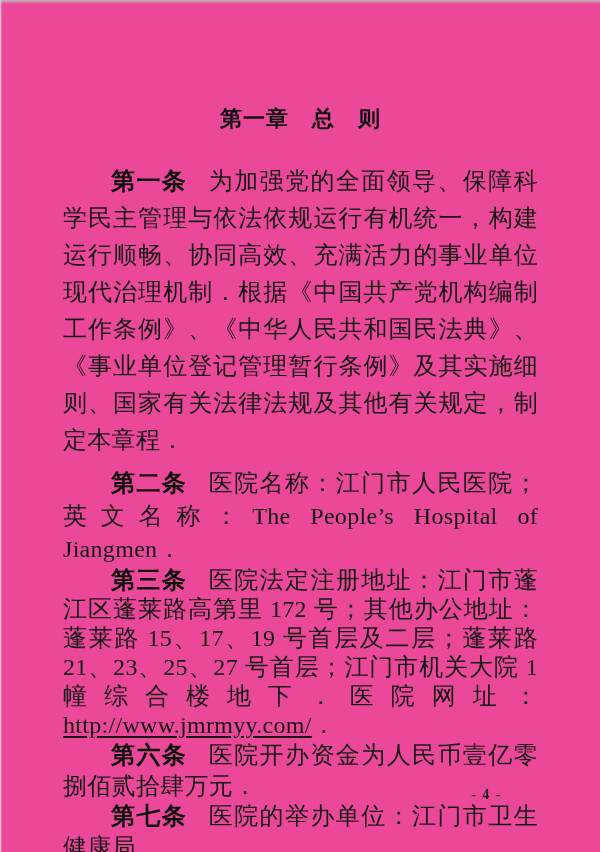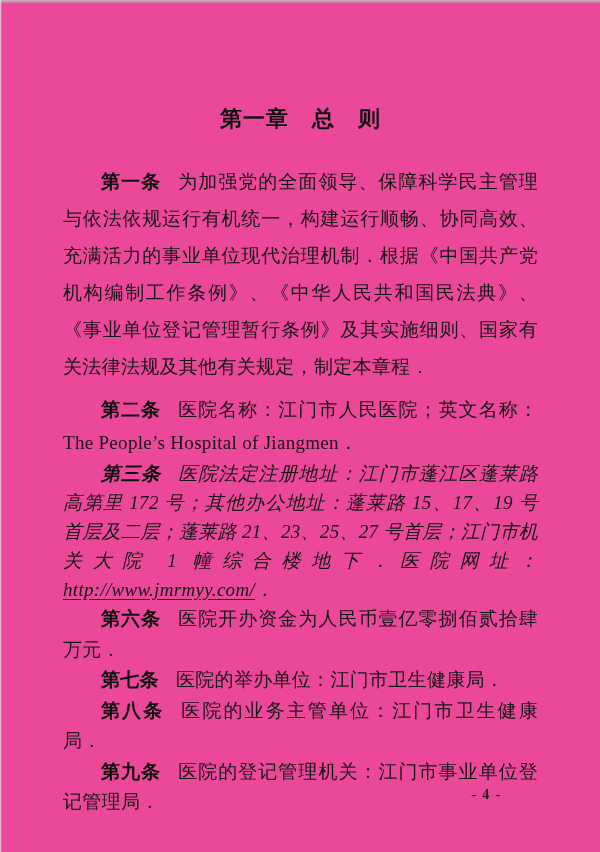--- a/index.html
+++ b/index.html
@@ -29,29 +29,29 @@
     margin: 0;
     font-size: 22px;
     line-height: 24px;
     font-weight: bold;
     text-align: center;
     letter-spacing: 1px;
     color: #111;
   }
   .para {
     margin: 0;
-    font-size: 19px;
+    font-size: 24px;
     text-align: justify;
     text-indent: 2em;
     letter-spacing: 0.3px;
     word-break: break-word;
   }
   .p1 { line-height: 37px; margin-top: 32px; }
   .p2 { line-height: 33px; margin-top: 8px; }
-  .p3 { line-height: 29px; font-style: italic; }
+  .p3 { line-height: 29px; }
   .ps { line-height: 30.5px; }
   .article-label { font-weight: bold; margin-right: 0.9em; color: #0f0f0f; }
   .url {
     text-decoration: underline;
     text-underline-offset: 3px;
     color: inherit;
   }
   .page-number {
     position: absolute;
     top: 787px;

